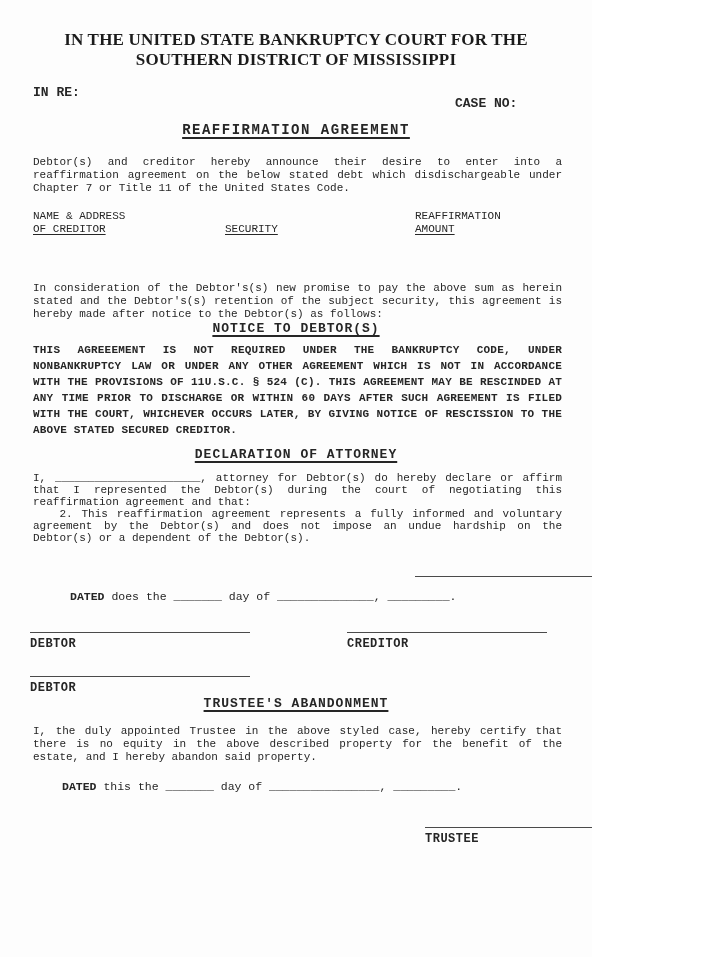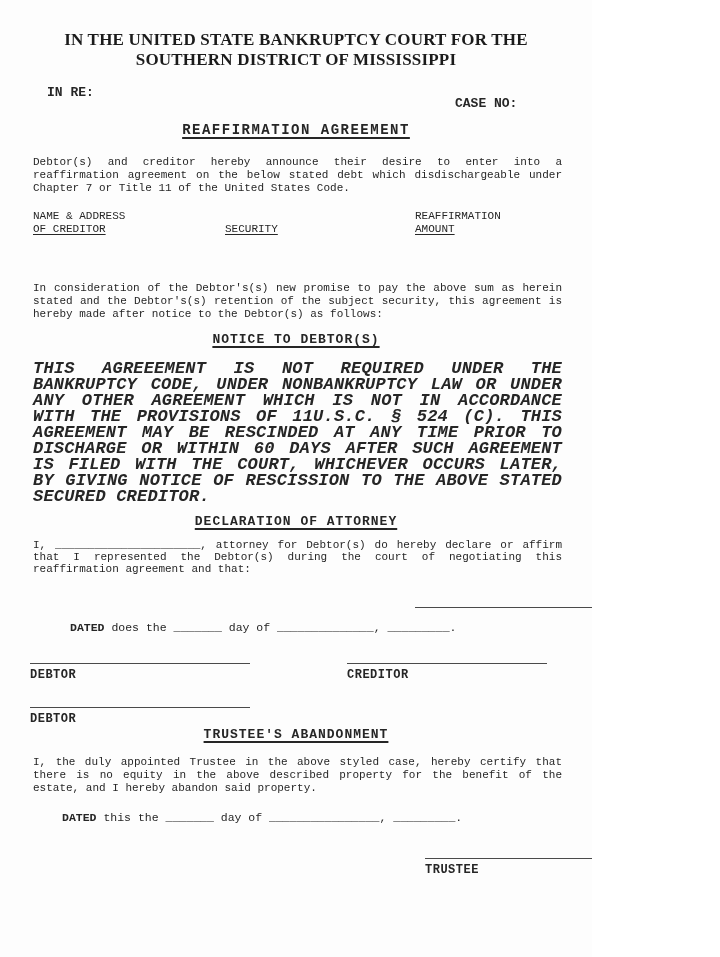--- a/index.html
+++ b/index.html
@@ -3,41 +3,41 @@
 <meta charset="utf-8">
 <style>
   * { margin:0; padding:0; box-sizing:border-box; }
   html,body { background:#ffffff; }
   body { width:720px; height:957px; font-family:"Liberation Mono","DejaVu Sans Mono",monospace; }
   .page { position:relative; width:592px; height:957px; background:#fdfdfd; color:#262626; overflow:hidden; }
 
   .court-header { margin-top:30px; text-align:center; font-family:"Liberation Serif","DejaVu Serif",serif;
                   font-weight:bold; font-size:17px; line-height:20px; color:#1b1b1b; letter-spacing:.2px; }
 
-  .case-row { position:relative; margin-top:15px; padding-left:47px; font-weight:bold; font-size:13px; height:15px; }
+  .case-row { position:relative; margin-top:15px; padding-left:33px; font-weight:bold; font-size:13px; height:15px; }
   .case-no  { position:absolute; left:455px; top:11px; }
 
   .doc-title { margin-top:22px; text-align:center; font-weight:bold; font-size:14px; letter-spacing:1.5px;
                text-decoration:underline; text-underline-offset:3px; text-decoration-thickness:1.5px; }
 
   .para { margin:0 30px 0 33px; font-size:11px; line-height:13px; text-align:justify; }
   .intro { margin-top:18px; }
 
   .cols { display:grid; grid-template-columns:192px 190px 205px auto; margin-top:15px; padding:0 30px 0 33px;
           font-size:11px; line-height:13px; }
   .cols .cell div { min-height:13px; white-space:nowrap; }
   .u { text-decoration:underline; text-underline-offset:2px; }
 
   .consideration { margin-top:46px; }
 
   .section-heading { text-align:center; font-weight:bold; font-size:13px; letter-spacing:1px;
                      text-decoration:underline; text-underline-offset:3px; text-decoration-thickness:1.5px; }
-  .notice-heading { margin-top:11px; }
-  .notice-body { margin:14px 30px 0 33px; font-weight:bold; font-size:17px; line-height:16px;
-                 text-align:justify; letter-spacing:.2px;font-style:italic; }
+  .notice-heading { margin-top:0; }
+  .notice-body { margin:6px 30px 0 33px; font-weight:bold; font-size:11px; line-height:16px;
+                 text-align:justify; letter-spacing:.2px; }
 
   .decl-heading { margin-top:9px; }
   .decl-block { margin-top:10px; }
   .decl-block p { margin:0 30px 0 33px; font-size:11px; line-height:12px; text-align:justify; }
   .decl-item { text-indent:4ch; }
 
   .sig-line  { border-bottom:1px solid #4a4a4a; height:8px; }
   .sig-label { margin-top:4px; font-weight:bold; font-size:12px; letter-spacing:.5px; }
 
   .attorney-sig { margin:25px 0 0 415px; width:222px; }
@@ -96,20 +96,21 @@
   <p class="para consideration">In consideration of the Debtor's(s) new promise to pay the above sum as herein stated and the Debtor's(s) retention of the subject security, this agreement is hereby made after notice to the Debtor(s) as follows:</p>
 
   <div class="section-heading notice-heading">NOTICE TO DEBTOR(S)</div>
 
   <p class="notice-body">THIS AGREEEMENT IS NOT REQUIRED UNDER THE BANKRUPTCY CODE, UNDER NONBANKRUPTCY LAW OR UNDER ANY OTHER AGREEMENT WHICH IS NOT IN ACCORDANCE WITH THE PROVISIONS OF 11U.S.C. § 524 (C).  THIS AGREEMENT MAY BE RESCINDED AT ANY TIME PRIOR TO DISCHARGE OR WITHIN 60 DAYS AFTER SUCH AGREEMENT IS FILED WITH THE COURT, WHICHEVER OCCURS LATER, BY GIVING NOTICE OF RESCISSION TO THE ABOVE STATED SECURED CREDITOR.</p>
 
   <div class="section-heading decl-heading">DECLARATION OF ATTORNEY</div>
 
   <div class="decl-block">
     <p>I, ______________________, attorney for Debtor(s) do hereby declare or affirm that I represented the Debtor(s) during the court of negotiating this reaffirmation agreement and that:</p>
+    <p class="decl-item">2. This reaffirmation agreement represents a fully informed and voluntary agreement by the Debtor(s) and does not impose an undue hardship on the Debtor(s) or a dependent of the Debtor(s).</p>
   </div>
 
   <div class="attorney-sig">
     <div class="sig-line"></div>
   </div>
 
   <div class="dated">
     <span class="b">DATED</span><span> does the _______ day of ______________, _________.</span>
   </div>
 

